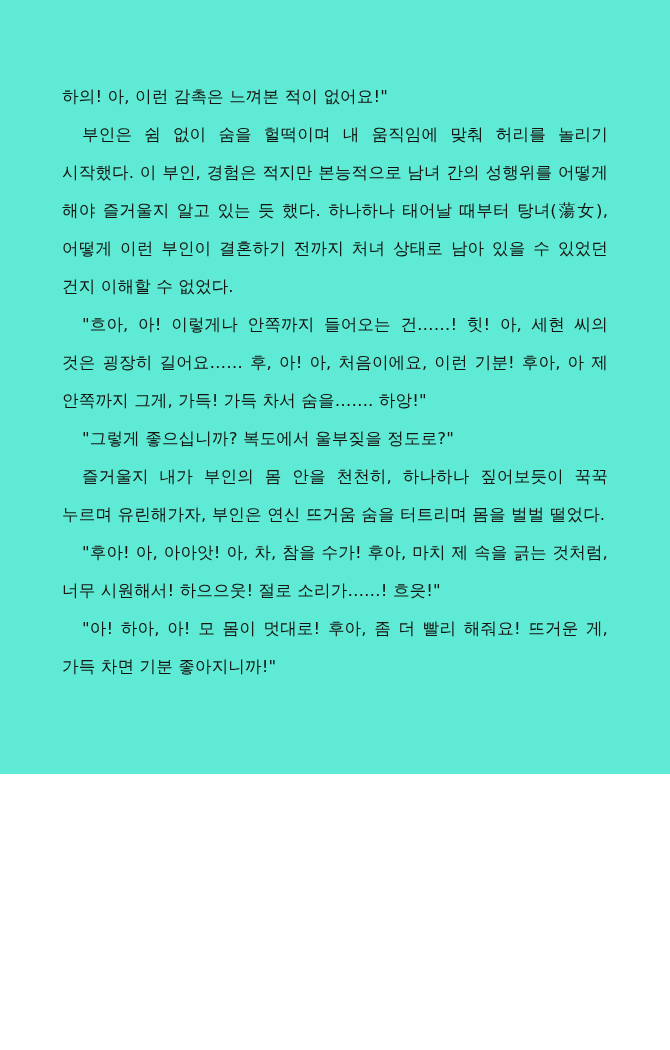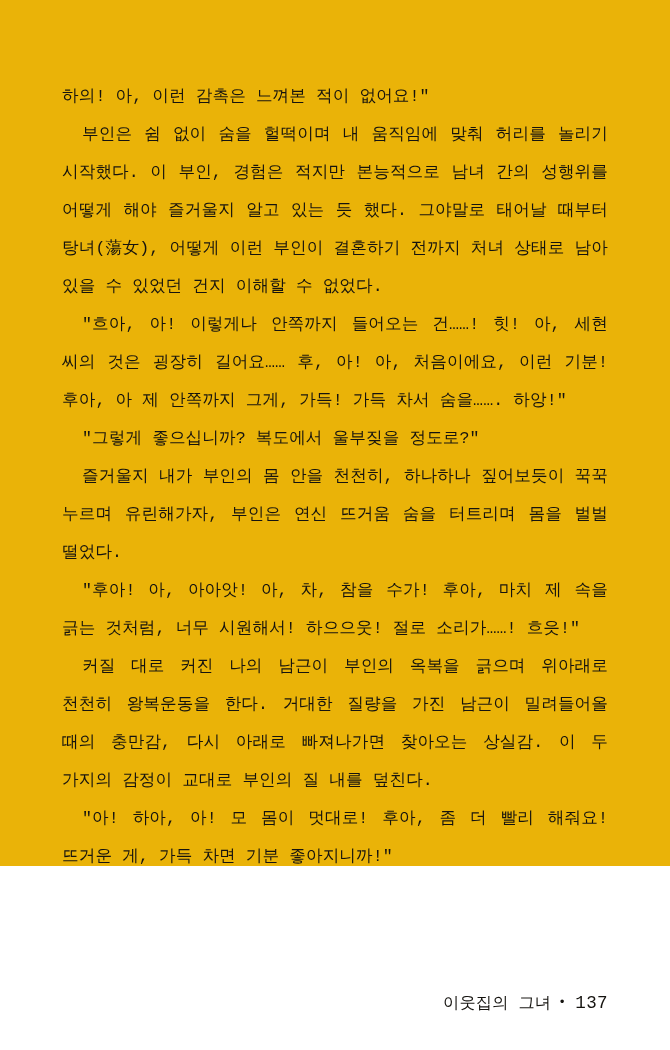--- a/index.html
+++ b/index.html
@@ -13,23 +13,22 @@
     position: relative;
     font-family: "DejaVu Sans", "Liberation Sans", sans-serif;
     color: #1a1a1a;
     overflow: hidden;
   }
   .page {
     position: absolute;
     left: 0;
     top: 0;
     width: 670px;
-    height: 866px;
-    background: #eab308;
-    font-family: Liberation Mono, monospace;
+    height: 774px;
+    background: #5eead4;
   }
   .body-text {
     position: absolute;
     left: 62px;
     top: 78px;
     width: 546px;
   }
   .para {
     margin: 0 0 0 0;
     font-size: 16.6px;
@@ -64,26 +63,22 @@
     letter-spacing: 0.4px;
   }
 </style>
 </head>
 <body>
 
 <div class="page">
 
   <div class="body-text">
     <p class="para">하의! 아, 이런 감촉은 느껴본 적이 없어요!"</p>
-    <p class="para indent">부인은 쉼 없이 숨을 헐떡이며 내 움직임에 맞춰 허리를 놀리기 시작했다. 이 부인, 경험은 적지만 본능적으로 남녀 간의 성행위를 어떻게 해야 즐거울지 알고 있는 듯 했다. 그야말로 태어날 때부터 탕녀(蕩女), 어떻게 이런 부인이 결혼하기 전까지 처녀 상태로 남아 있을 수 있었던 건지 이해할 수 없었다.</p>
+    <p class="para indent">부인은 쉼 없이 숨을 헐떡이며 내 움직임에 맞춰 허리를 놀리기 시작했다. 이 부인, 경험은 적지만 본능적으로 남녀 간의 성행위를 어떻게 해야 즐거울지 알고 있는 듯 했다. 하나하나 태어날 때부터 탕녀(蕩女), 어떻게 이런 부인이 결혼하기 전까지 처녀 상태로 남아 있을 수 있었던 건지 이해할 수 없었다.</p>
     <p class="para indent">"흐아, 아! 이렇게나 안쪽까지 들어오는 건……! 힛! 아, 세현 씨의 것은 굉장히 길어요…… 후, 아! 아, 처음이에요, 이런 기분! 후아, 아 제 안쪽까지 그게, 가득! 가득 차서 숨을……. 하앙!"</p>
     <p class="para indent">"그렇게 좋으십니까? 복도에서 울부짖을 정도로?"</p>
     <p class="para indent">즐거울지 내가 부인의 몸 안을 천천히, 하나하나 짚어보듯이 꾹꾹 누르며 유린해가자, 부인은 연신 뜨거움 숨을 터트리며 몸을 벌벌 떨었다.</p>
     <p class="para indent">"후아! 아, 아아앗! 아, 차, 참을 수가! 후아, 마치 제 속을 긁는 것처럼, 너무 시원해서! 하으으웃! 절로 소리가……! 흐읏!"</p>
-    <p class="para indent">커질 대로 커진 나의 남근이 부인의 옥복을 긁으며 위아래로 천천히 왕복운동을 한다. 거대한 질량을 가진 남근이 밀려들어올 때의 충만감, 다시 아래로 빠져나가면 찾아오는 상실감. 이 두 가지의 감정이 교대로 부인의 질 내를 덮친다.</p>
     <p class="para indent">"아! 하아, 아! 모 몸이 멋대로! 후아, 좀 더 빨리 해줘요! 뜨거운 게, 가득 차면 기분 좋아지니까!"</p>
   </div>
 
-  <div class="footer">
-    <span>이웃집의 그녀</span><span class="dot">•</span><span class="pagenum">137</span>
-  </div>
 
 </div>
 
 </body></html>

